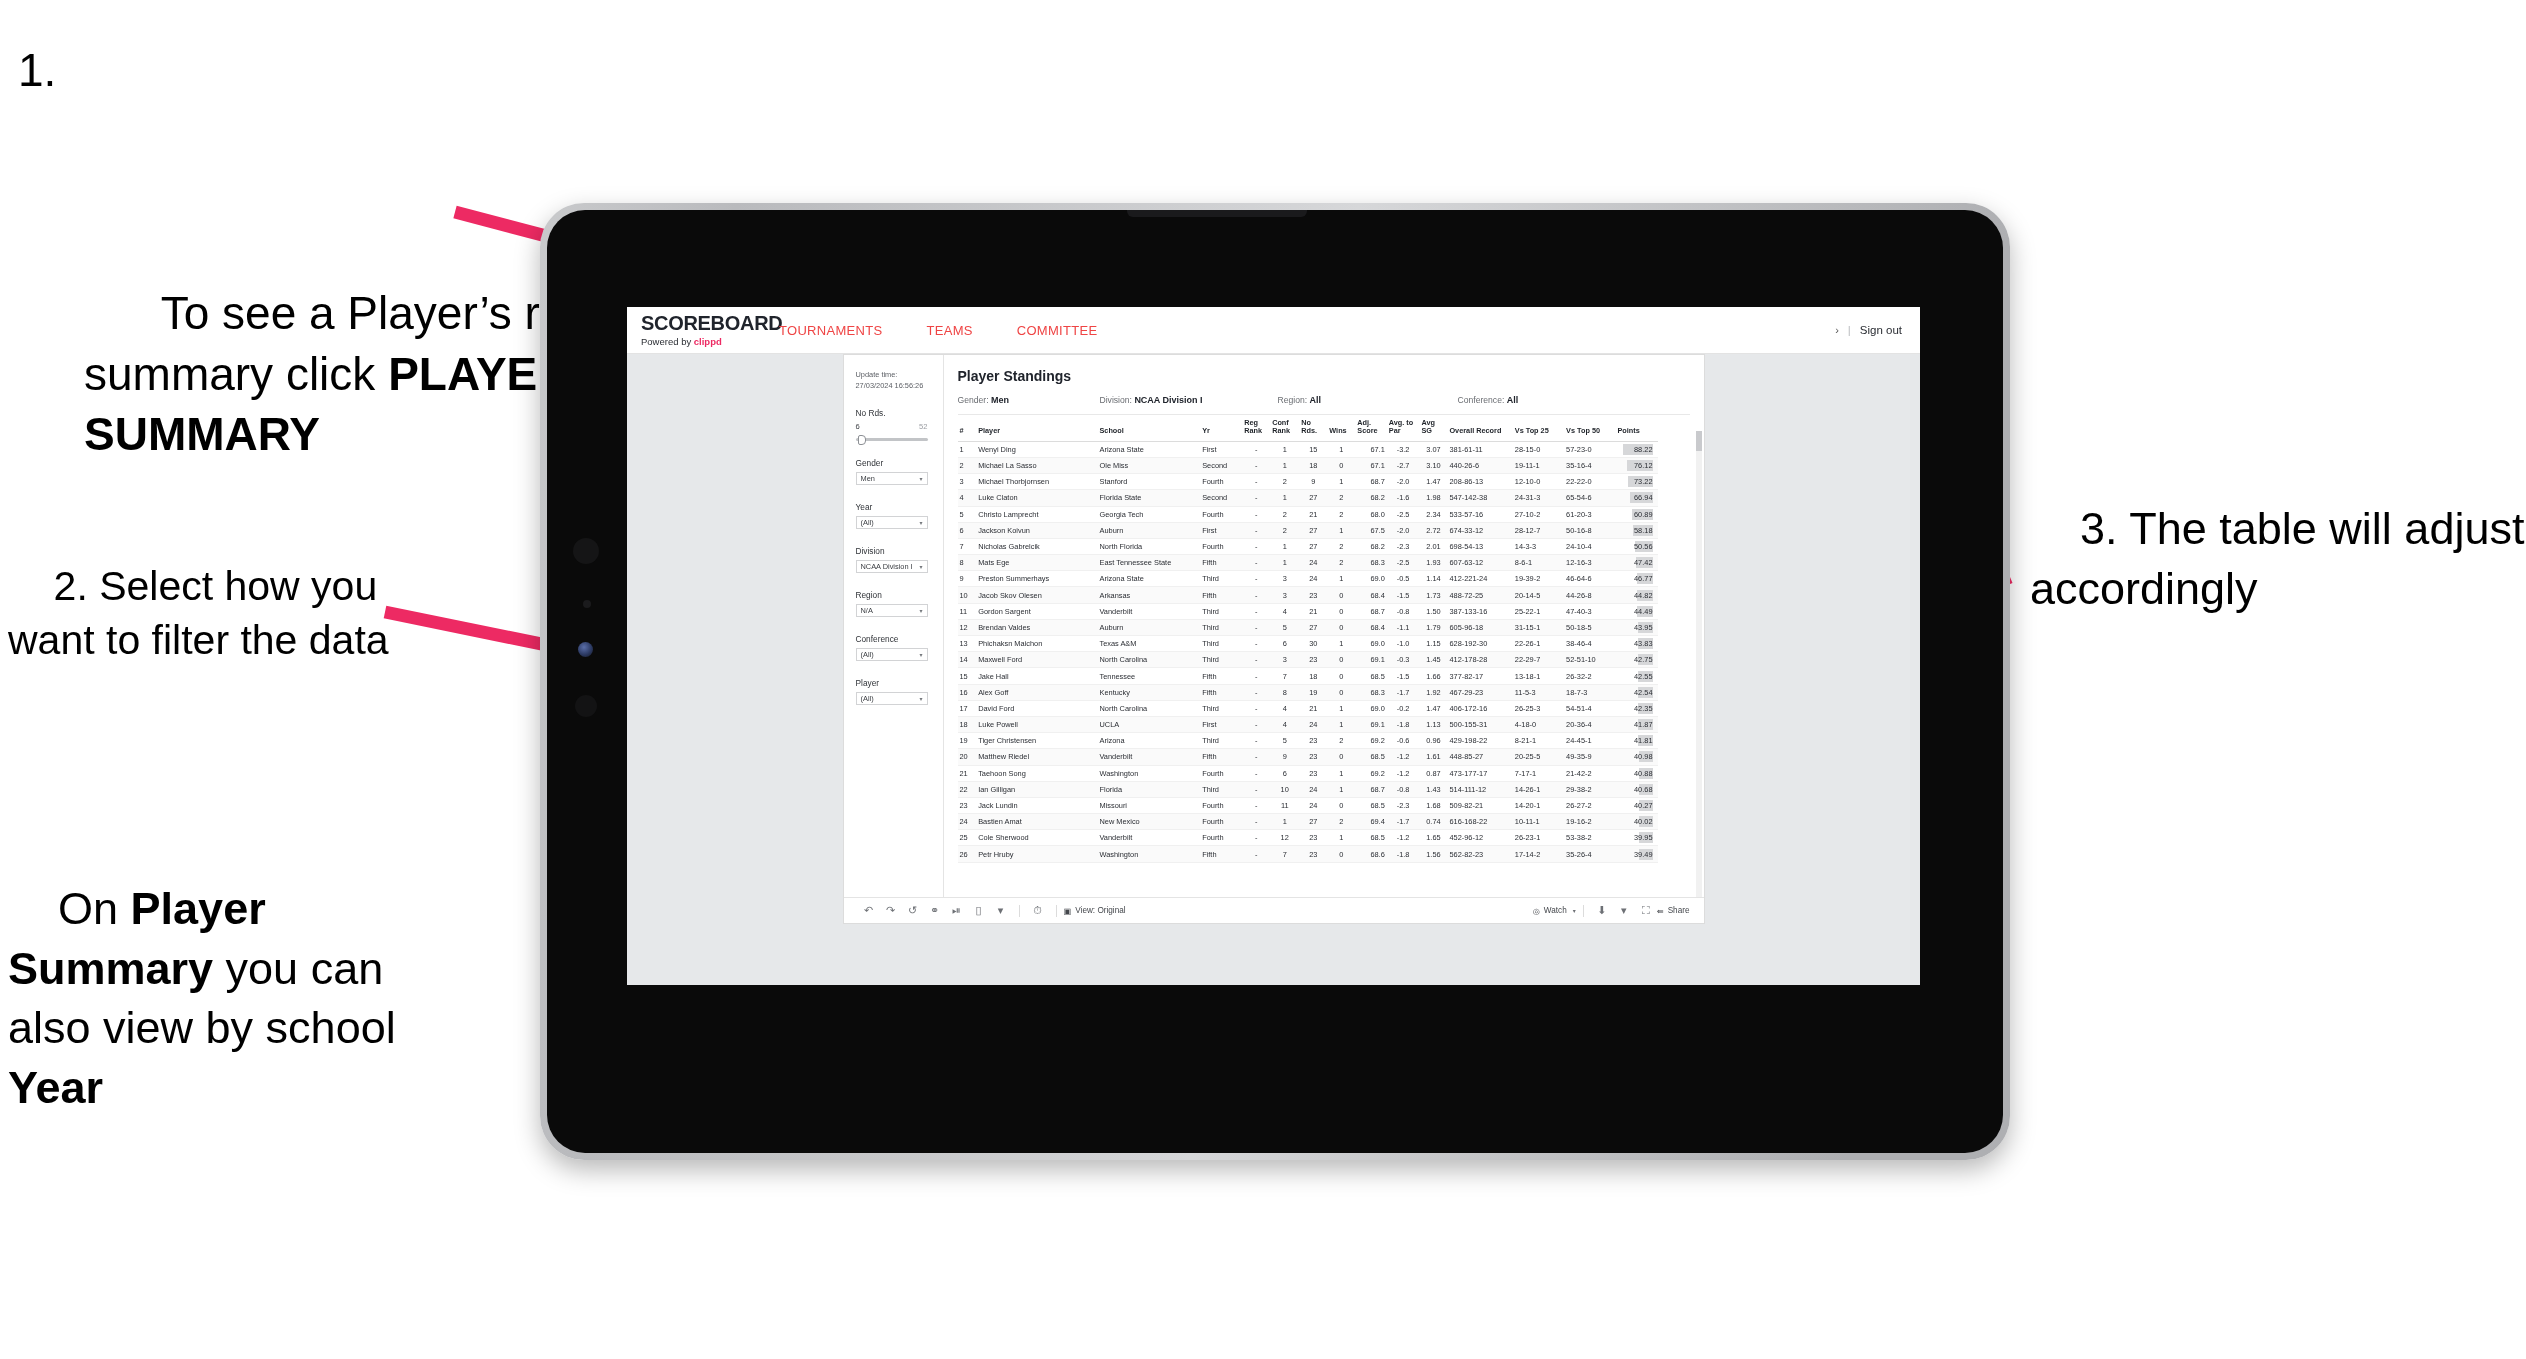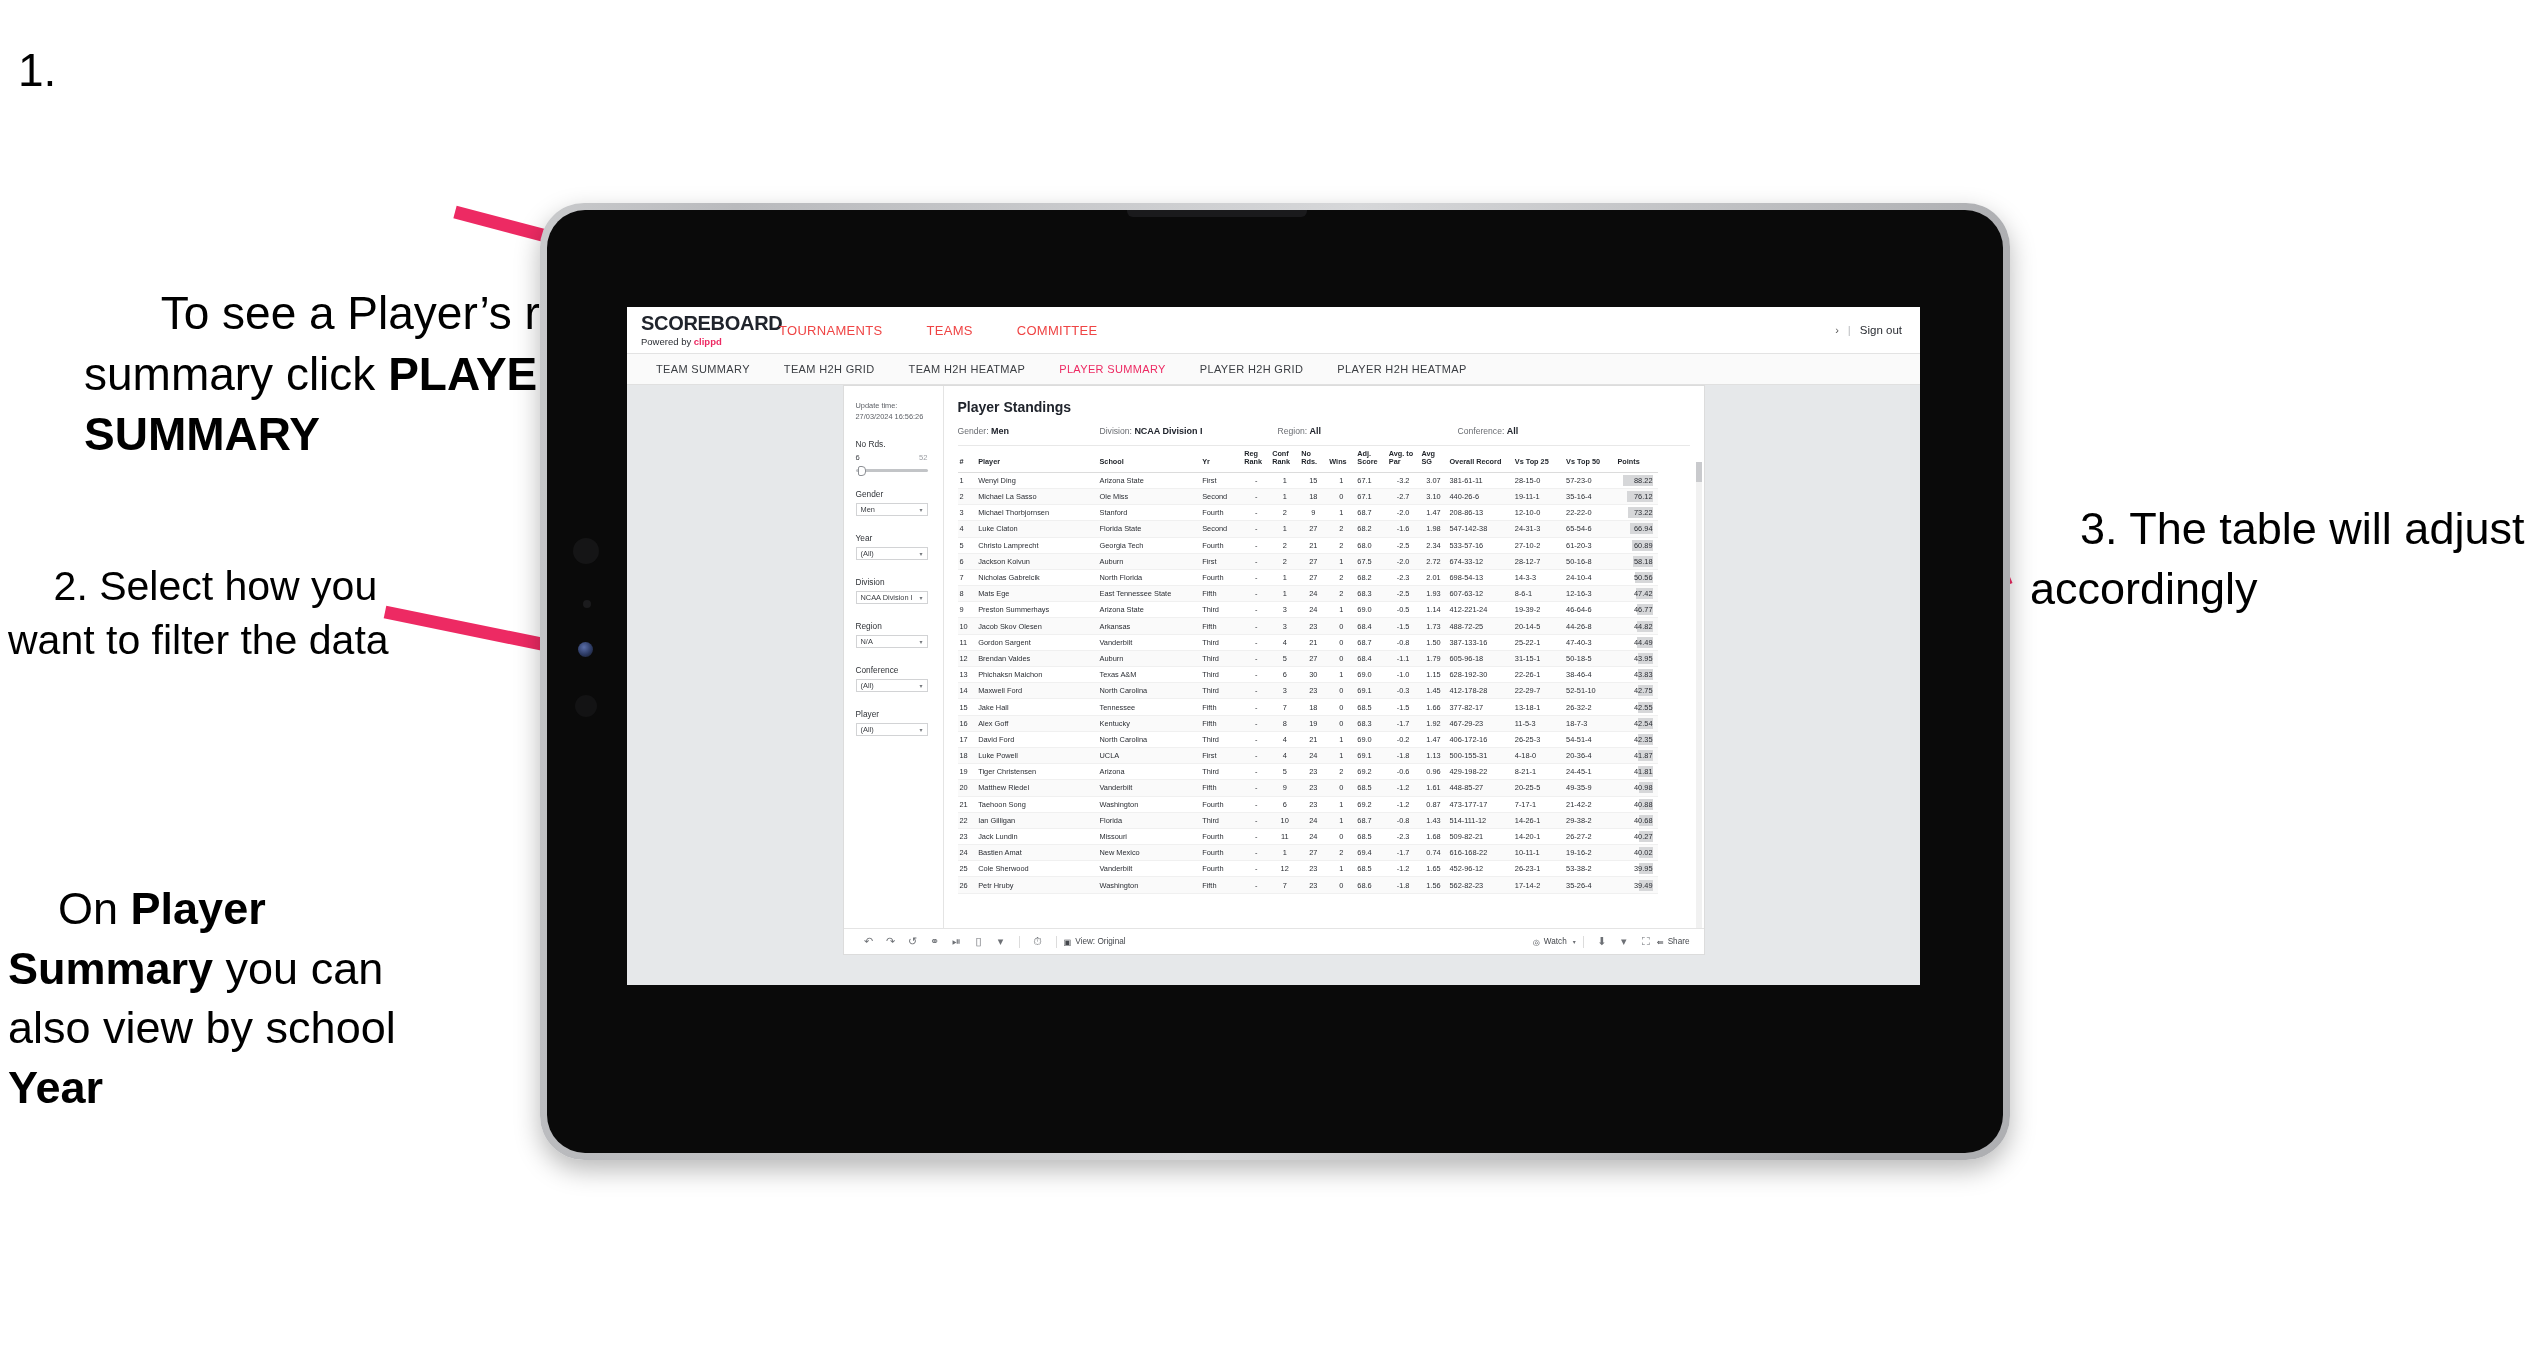--- a/index.html
+++ b/index.html
@@ -154,21 +154,21 @@
   }
   tr.alt td { background:#fafafa; }
   .c-num   { width: 16px; }
   .c-name  { width: 104px; }
   .c-school{ width: 88px; }
   .c-yr    { width: 36px; }
   .c-reg   { width: 24px; text-align:center; }
   .c-conf  { width: 25px; text-align:center; }
   .c-rds   { width: 24px; text-align:center; }
   .c-wins  { width: 24px; text-align:center; }
-  .c-adj   { width: 27px; text-align:left; }
+  .c-adj   { width: 27px; text-align:right; }
   .c-par   { width: 28px; text-align:center; }
   .c-sg    { width: 24px; text-align:center; }
   .c-rec   { width: 56px; }
   .c-t25   { width: 44px; }
   .c-t50   { width: 44px; }
   .c-pts   { width: 36px; text-align:right; padding-right:5px !important; position:relative; }
   th.c-reg, th.c-conf, th.c-rds, th.c-wins, th.c-adj, th.c-par, th.c-sg { text-align:center; }
   th.c-pts { text-align:right; padding-right:5px !important; }
   .pts-cell { position:relative; display:block; }
   .pts-bar {
@@ -255,28 +255,20 @@
           <div class="topnav-item">TOURNAMENTS</div>
           <div class="topnav-item">TEAMS</div>
           <div class="topnav-item">COMMITTEE</div>
           <div id="signout-wrap">
             <span id="signout-chev">›</span>
             <span class="sep">|</span>
             <span>Sign out</span>
           </div>
         </div>
 
-        <div id="subnav">
-          <div class="subnav-item">TEAM SUMMARY</div>
-          <div class="subnav-item">TEAM H2H GRID</div>
-          <div class="subnav-item">TEAM H2H HEATMAP</div>
-          <div class="subnav-item active">PLAYER SUMMARY</div>
-          <div class="subnav-item">PLAYER H2H GRID</div>
-          <div class="subnav-item">PLAYER H2H HEATMAP</div>
-        </div>
 
         <div id="dash-body">
           <div id="dash-card">
 
             <div id="card-main">
 
               <div id="filters">
                 <div id="update-time">
                   <div>Update time:</div>
                   <div>27/03/2024 16:56:26</div>

